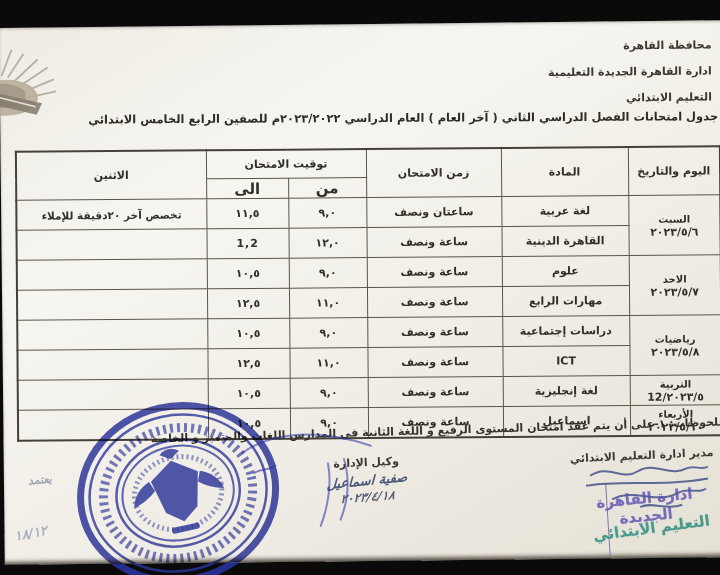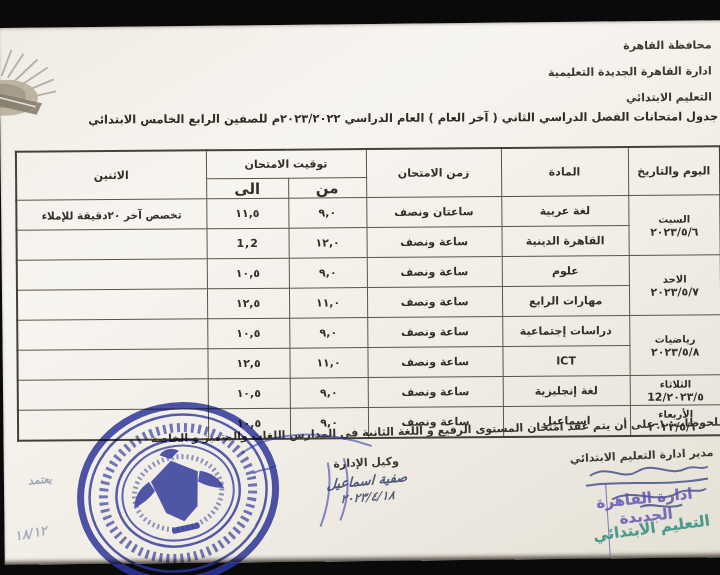--- a/index.html
+++ b/index.html
@@ -174,21 +174,21 @@
       <tr>
         <td class="c ltr">ICT</td>
         <td class="c">ساعة ونصف</td>
         <td class="c num">١١,٠</td>
         <td class="c num">١٢,٥</td>
         <td class="c note"></td>
       </tr>
 
       <tr>
         <td class="c day">
-          <span>الثلاثاء</span><br>
+          <span>التربية</span><br>
           <span class="num">٢٠٢٣/٥/12</span>
         </td>
         <td class="c">لغة إنجليزية</td>
         <td class="c">ساعة ونصف</td>
         <td class="c num">٩,٠</td>
         <td class="c num">١٠,٥</td>
         <td class="c note"></td>
       </tr>
 
       <tr>

